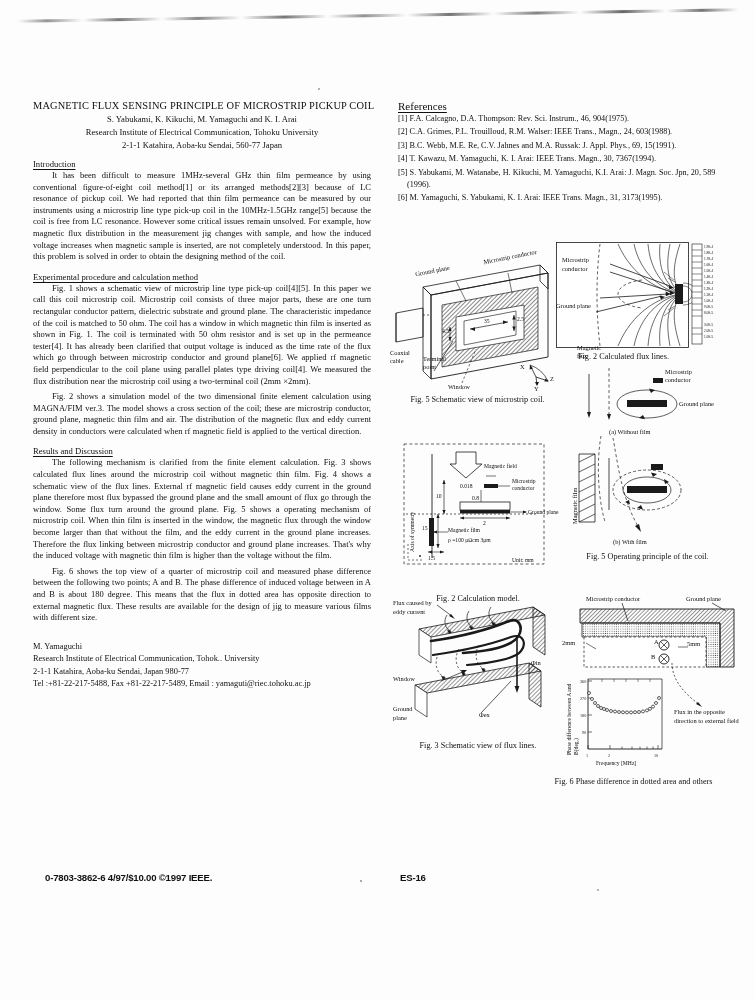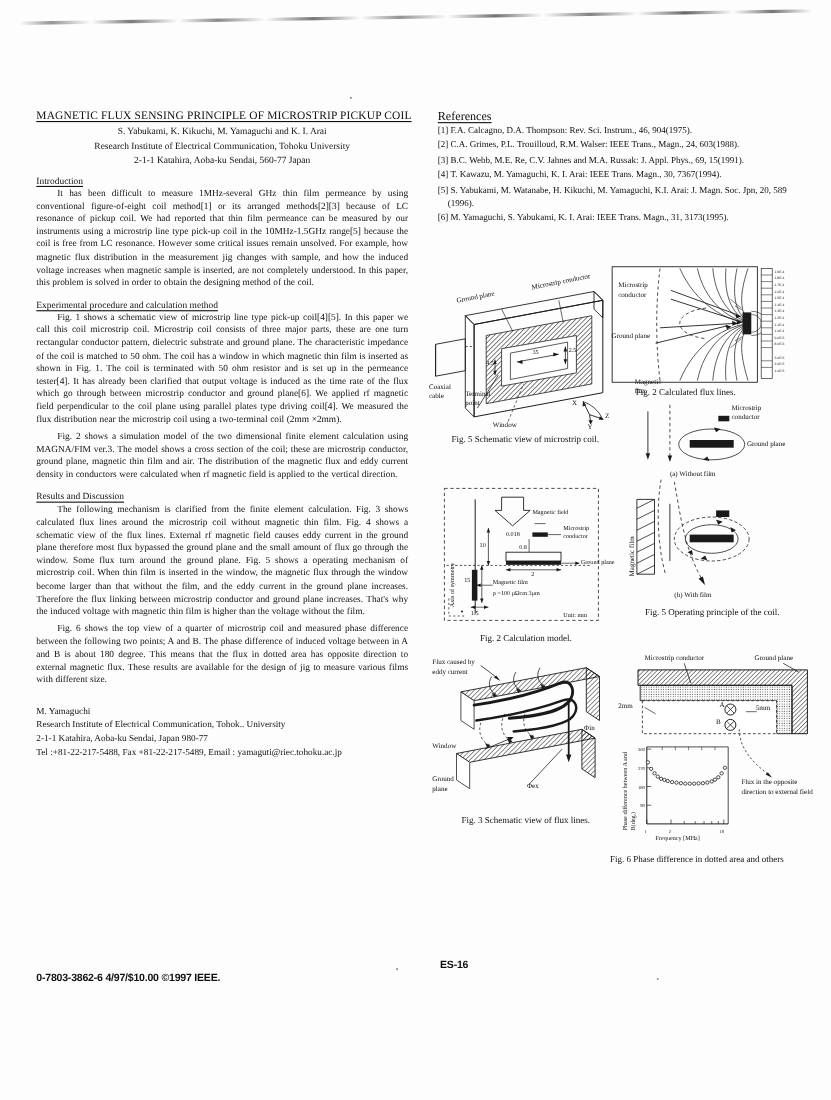--- a/index.html
+++ b/index.html
@@ -36,21 +36,21 @@
 
   .content{position:absolute;left:0;top:0;width:755px;height:1000px;}
 
   
   .col-left{position:absolute;left:33px;top:100px;width:338px;}
   .col-right{position:absolute;left:398px;top:100px;width:330px;}
 
   
   .title{
     font-size:10.4px;letter-spacing:.15px;text-align:center;
-    text-decoration:underline;text-underline-offset:2px;
+    text-underline-offset:2px;
     white-space:nowrap;
   }
   .authors,.affil,.addr{font-size:8.6px;text-align:center;margin-top:3px;}
 
   
   .sec-head{
     font-size:8.6px;text-decoration:underline;text-underline-offset:1.5px;
     margin-top:9px;margin-bottom:1px;
   }
   p.body{
@@ -64,21 +64,21 @@
   .contact{margin-top:17px;}
   .contact div{font-size:8.4px;line-height:12.5px;}
 
   
   .ref-head{font-size:11px;text-decoration:underline;text-underline-offset:1.5px;}
   .ref{font-size:8.2px;line-height:12.4px;padding-left:9px;text-indent:-9px;margin-top:1px;}
 
   
   .footer{position:absolute;left:33px;top:872px;width:690px;font-size:9.6px;
           font-family:"Liberation Sans",sans-serif;font-weight:bold;letter-spacing:-.2px;}
-  .footer .isbn{position:absolute;left:0;top:0;margin-top:12px;}
+  .footer .isbn{position:absolute;left:12px;top:0;}
   .footer .pagenum{position:absolute;left:367px;top:0;}
 
   
   .fig{position:absolute;}
   .cap{font-size:8.2px;text-align:center;}
   .lbl{position:absolute;font-size:7.2px;line-height:8px;white-space:nowrap;}
   .lbl.sm{font-size:6.4px;}
   .lbl.xs{font-size:5.6px;}
   svg{display:block;overflow:visible;}
   .ink{stroke:#1a1a1a;fill:none;}
@@ -344,21 +344,21 @@
     <div class="lbl xs" style="left:50px;top:86px;">Magnetic film</div>
     <div class="lbl xs" style="left:50px;top:96px;">ρ =100 μΩcm 3μm</div>
     <div class="lbl xs rot90" style="left:10px;top:112px;">Axis of symmetry</div>
     <div class="lbl xs" style="left:38px;top:52px;">10</div>
     <div class="lbl xs" style="left:24px;top:84px;">15</div>
     <div class="lbl xs" style="left:62px;top:42px;">0.018</div>
     <div class="lbl xs" style="left:74px;top:54px;">0.8</div>
     <div class="lbl xs" style="left:85px;top:79px;">2</div>
     <div class="lbl xs" style="left:30px;top:114px;">1.5</div>
     <div class="lbl xs" style="left:114px;top:116px;">Unit: mm</div>
-    <div class="cap" style="margin-top:6px;">Fig. 2 Calculation model.</div>
+    <div class="cap" style="margin-top:24px;">Fig. 2 Calculation model.</div>
   </div>
 
   <div class="fig" style="left:565px;top:362px;width:165px;height:200px;">
     <svg width="160" height="182" viewBox="0 0 160 182">
 
       <line class="ink" x1="24" y1="12" x2="24" y2="52" stroke-width="0.8"></line>
       <polygon class="inkf" points="24,56 22,50 26,50"></polygon>
 
       <line class="ink" x1="44" y1="6" x2="44" y2="56" stroke-width="0.7" stroke-dasharray="3,2.5"></line>
       <polygon class="inkf" points="44,58 42,52 46,52"></polygon>

